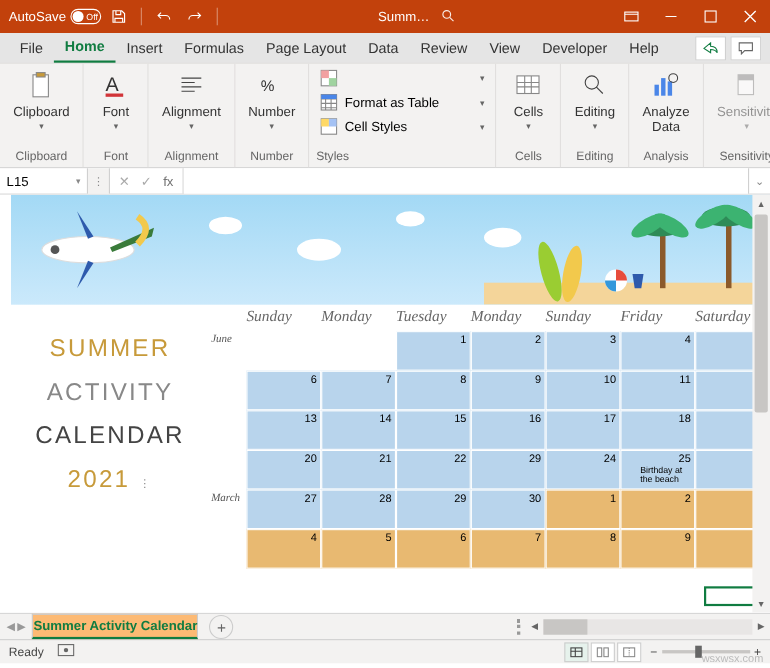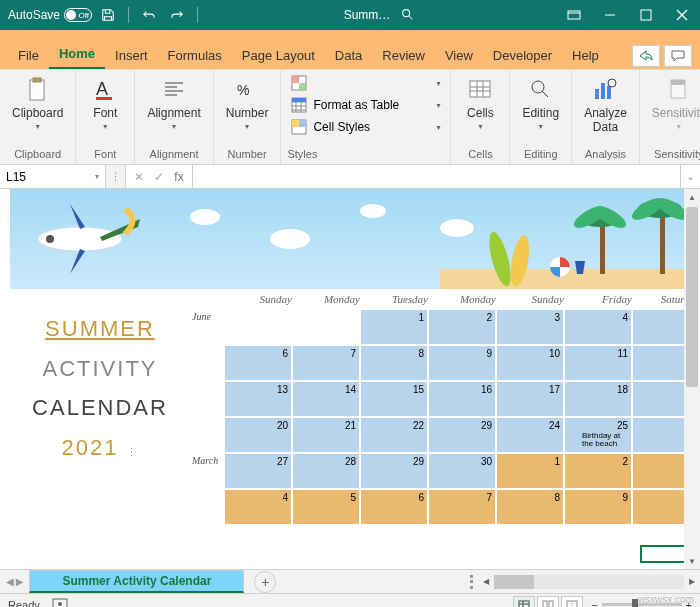--- a/index.html
+++ b/index.html
@@ -1,90 +1,90 @@
 <!DOCTYPE html>
 <html><head>
 <meta charset="utf-8">
 <style>
   * { box-sizing: border-box; margin: 0; padding: 0; font-family: "Segoe UI", Arial, sans-serif; }
   body { width: 700px; height: 607px; background: #fff; overflow: hidden; position: relative; }
 
   
-  .titlebar { height: 30px; background: #0f766e; color: #fff; display: flex; align-items: center; font-size: 12px; }
+  .titlebar { height: 30px; background: #c2410c; color: #fff; display: flex; align-items: center; font-size: 12px; }
   .titlebar .left { display: flex; align-items: center; gap: 4px; padding-left: 8px; }
   .autosave { display: flex; align-items: center; gap: 4px; }
   .toggle { width: 28px; height: 14px; border: 1px solid #fff; border-radius: 7px; position: relative; font-size: 8px; display: flex; align-items: center; justify-content: flex-end; padding-right: 2px; }
   .toggle::before { content: ""; width: 10px; height: 10px; background: #fff; border-radius: 50%; position: absolute; left: 1px; top: 1px; }
   .tb-icon { width: 24px; height: 24px; display: flex; align-items: center; justify-content: center; cursor: pointer; }
   .tb-sep { width: 1px; height: 16px; background: rgba(255,255,255,0.4); margin: 0 4px; }
   .doctitle { flex: 1; text-align: center; display: flex; align-items: center; justify-content: center; gap: 10px; }
   .searchicon { opacity: .9; }
   .winbtns { display: flex; }
   .winbtn { width: 36px; height: 30px; display: flex; align-items: center; justify-content: center; cursor: pointer; }
 
   
-  .ribbontabs { height: 40px; background: #fdba74; display: flex; align-items: flex-end; padding: 0 8px; font-size: 13px; border-bottom: 1px solid #e1dfde; }
+  .ribbontabs { height: 28px; background: #e5e5e5; display: flex; align-items: flex-end; padding: 0 8px; font-size: 13px; border-bottom: 1px solid #e1dfde; }
   .rtab { padding: 4px 10px 6px; cursor: pointer; color: #333; }
   .rtab.active { color: #107c41; border-bottom: 2px solid #107c41; font-weight: 600; }
   .ribbonright { margin-left: auto; display: flex; gap: 4px; padding-bottom: 2px; }
   .ribbonright .iconbox { width: 28px; height: 22px; border: 1px solid #d0d0d0; display: flex; align-items: center; justify-content: center; background: #fff; cursor: pointer; }
 
   
   .ribbonbody { height: 95px; background: #f3f2f1; display: flex; border-bottom: 1px solid #d0d0d0; box-shadow: 0 1px 2px rgba(0,0,0,0.1); }
   .group { border-right: 1px solid #e1dfde; padding: 2px 6px 0; display: flex; flex-direction: column; align-items: center; justify-content: space-between; }
   .group-label { font-size: 11px; color: #666; padding: 2px 0 4px; }
   .bigbtn { display: flex; flex-direction: column; align-items: center; justify-content: center; gap: 2px; padding: 4px 6px; cursor: pointer; font-size: 12px; color: #333; min-width: 46px; }
   .icon32 { width: 28px; height: 28px; display: flex; align-items: center; justify-content: center; }
   .styles-group { flex-direction: column; align-items: stretch; min-width: 170px; }
   .style-row { display: flex; align-items: center; gap: 6px; font-size: 12px; padding: 3px 4px; cursor: pointer; }
   .dd { margin-left: auto; font-size: 8px; color: #666; }
   .mini-dd { font-size: 8px; color: #666; }
 
   
   .fxbar { height: 24px; display: flex; align-items: stretch; border-bottom: 1px solid #d0d0d0; background: #fff; }
-  .namebox { width: 106px; border-right: 1px solid #d0d0d0; display: flex; align-items: center; padding: 0 6px; font-size: 12px; }
+  .namebox { width: 80px; border-right: 1px solid #d0d0d0; display: flex; align-items: center; padding: 0 6px; font-size: 12px; }
   .namebox span.dd2 { margin-left: auto; font-size: 8px; color: #888; }
   .expand { width: 20px; display:flex; align-items:center; justify-content:center; border-right:1px solid #d0d0d0; background:#f3f2f1; font-size:10px; color:#888; cursor:pointer;}
   .fxbtns { display: flex; align-items: center; gap: 2px; padding: 0 4px; border-right: 1px solid #d0d0d0; }
   .fxbtn { width: 18px; height: 18px; display: flex; align-items: center; justify-content: center; font-size: 12px; color: #aaa; cursor: pointer; }
   .fxinput { flex: 1; border: none; outline: none; font-size: 12px; padding: 0 6px; }
   .fxexpand { width: 20px; display:flex; align-items:center; justify-content:center; color:#888; font-size:10px; cursor:pointer; border-left:1px solid #d0d0d0;}
 
   
   .sheet { position: relative; height: 380px; background: #fff; overflow: hidden; }
   .banner { height: 100px; background: linear-gradient(#a3d9f5,#cbe9fb); position: relative; overflow:hidden; margin-left:10px;}
   .cloud { position:absolute; background:#fff; border-radius:50%; }
   .plane { position:absolute; left:20px; top:10px; }
   
   .calwrap { display:flex; padding-left:10px;}
   .rowlabel { width:180px; display:flex; flex-direction:column; align-items:center; justify-content:flex-start; padding-top:4px;}
   .bigtitle { font-family: "Segoe UI", sans-serif; letter-spacing:2px; font-weight:400; text-align:center; line-height:1.8; font-size:22px; padding-top:16px;}
-  .bigtitle .l1{color:#c79a3a;text-decoration:underline;} .bigtitle .l2{color:#888;} .bigtitle .l3{color:#444;} .bigtitle .l4{color:#c79a3a;}
+  .bigtitle .l1{color:#c79a3a;} .bigtitle .l2{color:#888;} .bigtitle .l3{color:#444;} .bigtitle .l4{color:#c79a3a;}
   .grid { flex:1; }
   .hdrrow { display:flex; }
-  .hdrcell { flex:1; text-align:right; font-size:11px; font-style:italic; color:#666; padding:4px 0; font-family:Georgia,serif;}
+  .hdrcell { flex:1; text-align:left; font-size:14px; font-style:italic; color:#666; padding:4px 0; font-family:Georgia,serif;}
   .monthlabel { width:34px; font-size:10px; font-style:italic; color:#555; padding:2px; font-family:Georgia,serif;}
   .datarow { display:flex; }
   .side { width:34px; display:flex; align-items:flex-start; justify-content:flex-start; font-size:10px; font-style:italic; padding:2px; color:#555; font-family:Georgia,serif;}
   .cell { flex:1; height:36px; border:1px solid #fff; font-size:10px; padding:2px; position:relative;}
   .cell .num { position:absolute; top:2px; right:3px; font-size:10px;}
   .cell .txt { position:absolute; top:14px; left:17px; right:2px; font-size:8px; line-height:1;}
   .blue { background:#b8d4ec; } .orange{ background:#e8b971;} .blank{ background:#fff;}
   .greenbox{ position:absolute; right:10px; bottom:6px; width:50px; height:18px; border:2px solid #107c41;}
 
   
   .vscroll{ position:absolute; right:0; top:0; width:16px; height:100%; background:#f3f2f1; display:flex; flex-direction:column; align-items:center;}
   .vscroll .arr{ height:16px; width:16px; display:flex; align-items:center; justify-content:center; font-size:8px; color:#666; cursor:pointer;}
   .vscroll .thumb{ width:12px; background:#c8c6c4; border-radius:2px; margin:0 auto;}
 
   
   .sheetbar { height:24px; background:#f3f2f1; border-top:1px solid #d0d0d0; display:flex; align-items:center; font-size:12px;}
   .sheetnav{ display:flex; gap:2px; padding:0 6px;}
   .sheetnav span{ font-size:10px; color:#999; cursor:pointer;}
-  .sheettab{ padding:3px 32px; background:#7dd3fc; border:1px solid #ccc; border-bottom:2px solid #107c41; font-weight:600; color:#107c41; cursor:pointer;}
+  .sheettab{ padding:3px 0; background:#fdba74; border:1px solid #ccc; border-bottom:2px solid #107c41; font-weight:600; color:#107c41; cursor:pointer;}
   .addsheet{ width:22px; height:22px; display:flex; align-items:center; justify-content:center; border:1px solid #ccc; border-radius:50%; margin-left:10px; font-size:14px; color:#666; cursor:pointer;}
   .hscroll{ margin-left:auto; display:flex; align-items:center; width:230px; height:16px; background:#f3f2f1;}
   .hscroll .arr{ width:16px; text-align:center; font-size:8px; color:#666; cursor:pointer;}
   .hscroll .track{ flex:1; height:14px; background:#e8e6e5; position:relative;}
   .hscroll .thumb{ position:absolute; left:0; width:40px; height:100%; background:#c8c6c4;}
 
   
   .status{ height:22px; background:#f3f2f1; border-top:1px solid #d0d0d0; display:flex; align-items:center; font-size:11px; padding:0 8px; color:#444;}
   .status .sp{ flex:1;}
   .status .vbtn{ width:22px; height:18px; border:1px solid #ccc; background:#fff; margin-left:2px; display:flex; align-items:center; justify-content:center; cursor:pointer;}

